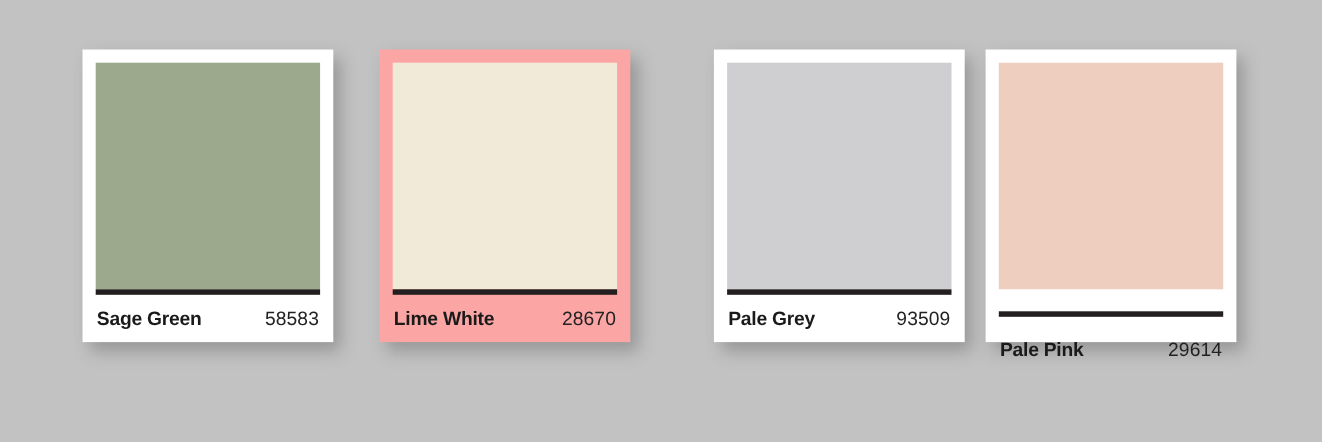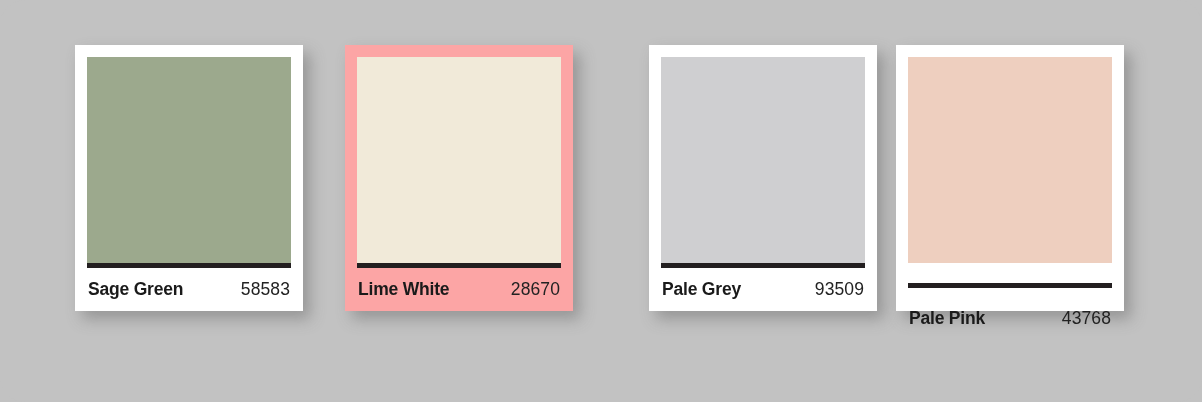--- a/index.html
+++ b/index.html
@@ -107,17 +107,17 @@
       <span class="swatch-name">Pale Grey</span>
       <span class="swatch-code">93509</span>
     </div>
   </div>
 
   <div class="swatch-card card-3" style="background: rgb(255, 255, 255);">
     <div class="swatch-color" style="background-color: rgb(238, 207, 191);"></div>
     <div class="swatch-bar" style="background: rgb(35, 31, 32);"></div>
     <div class="swatch-label">
       <span class="swatch-name">Pale Pink</span>
-      <span class="swatch-code">43768</span>
+      <span class="swatch-code">29614</span>
     </div>
   </div>
 
 </div>
 
 </body></html>

